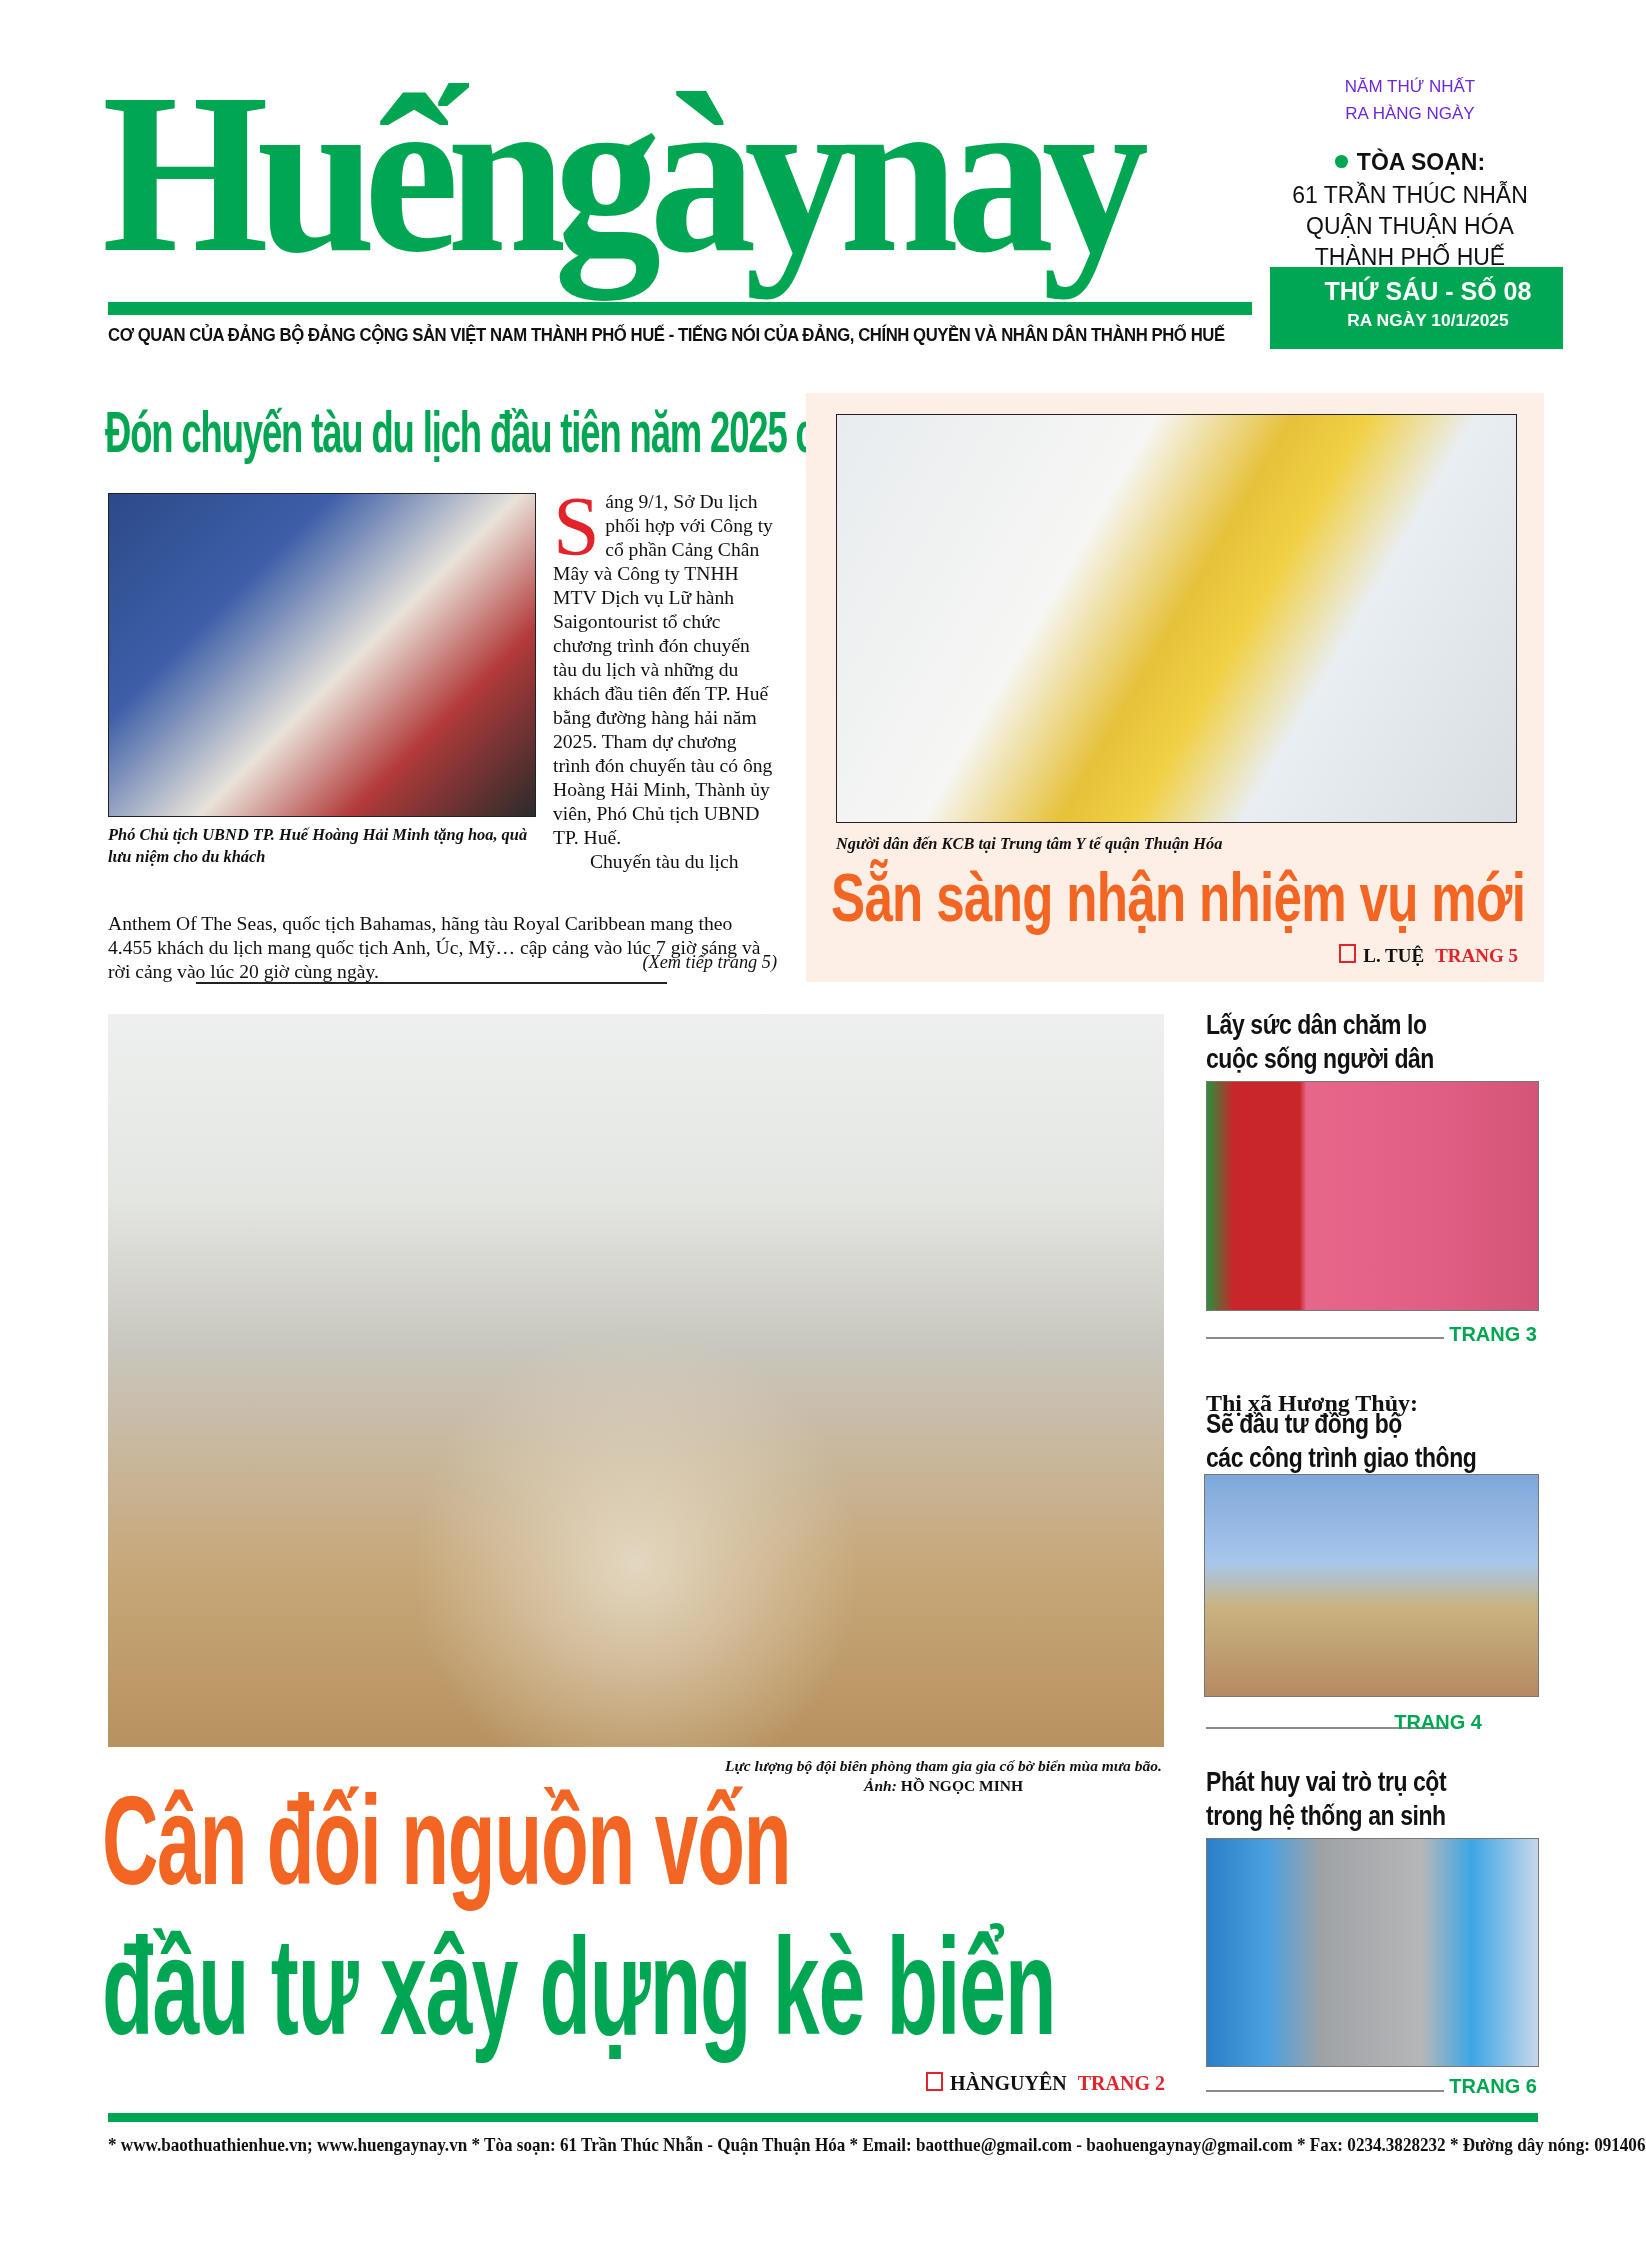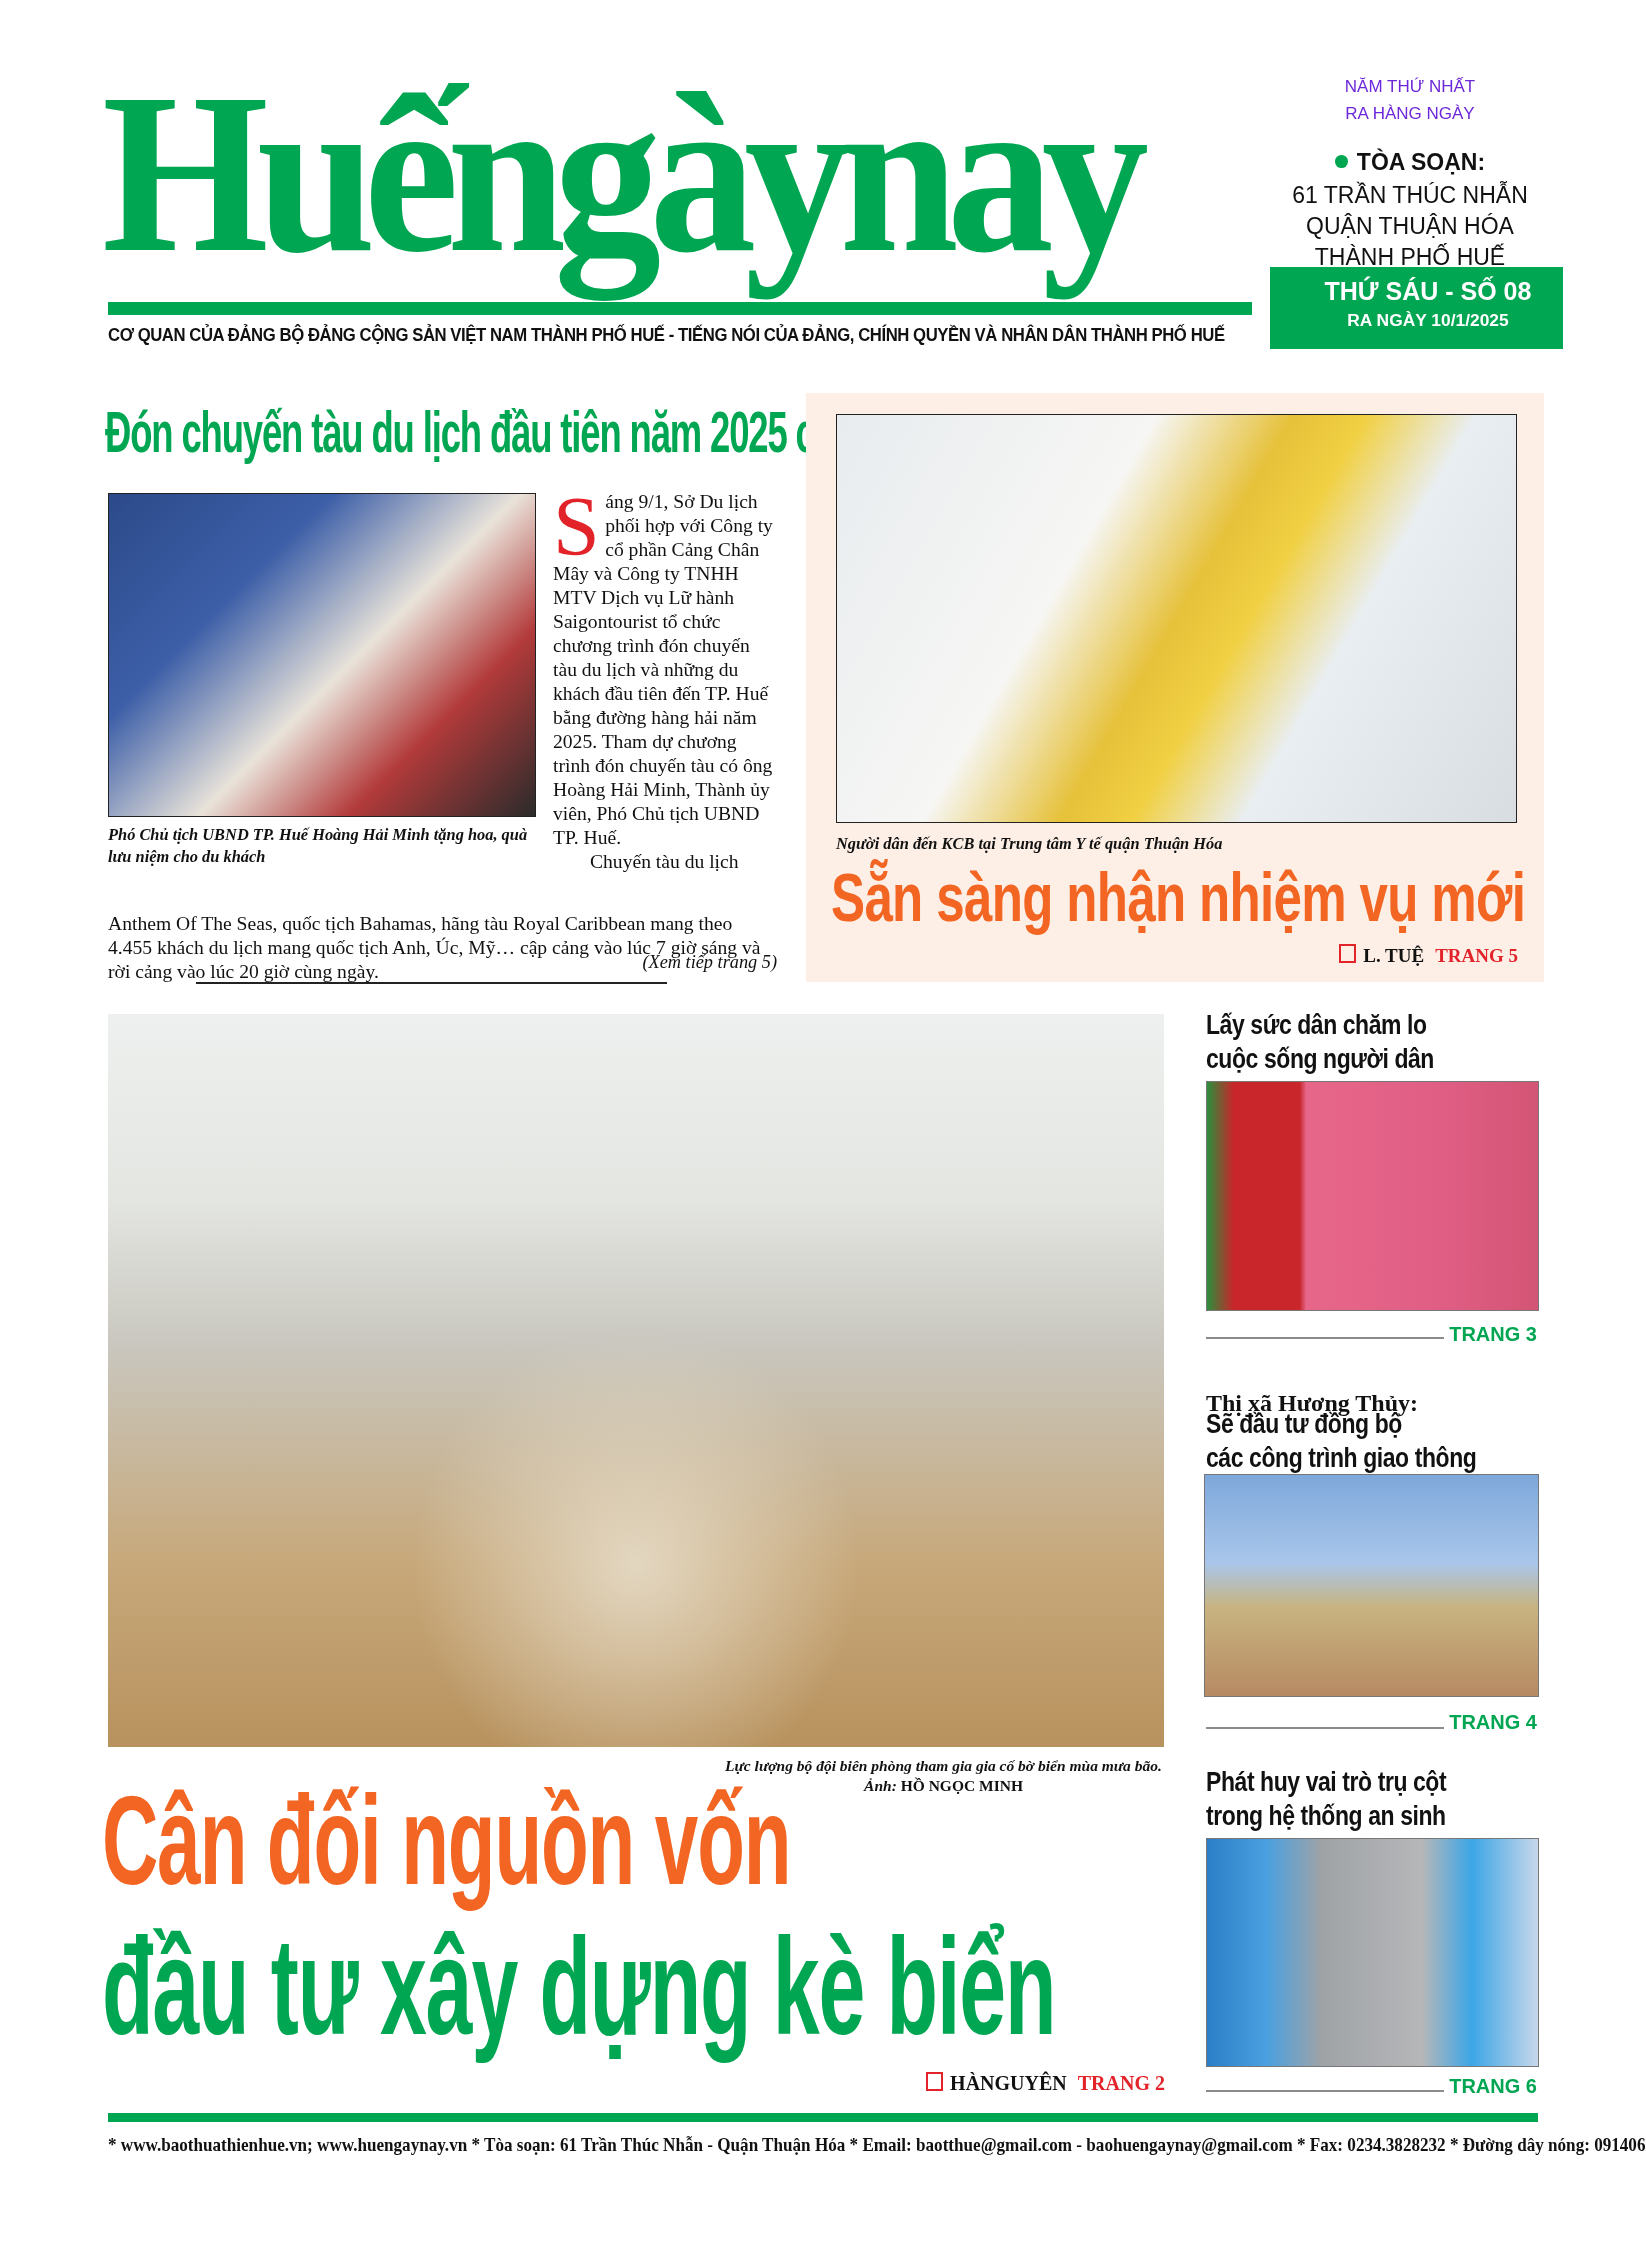--- a/index.html
+++ b/index.html
@@ -62,21 +62,21 @@
 
   .sb1-title { left:1206px; top:1008px; width:347px; }
   .sb1-photo { left:1206px; top:1081px; width:331px; height:228px; background:linear-gradient(90deg,#2a8f3a 0%,#c8262b 8%,#c8262b 28%,#e7678a 30%,#e05e84 70%,#d35575 100%); }
   .sb1-rule { left:1206px; top:1337px; width:238px; }
   .sb1-page { left:1448px; top:1322px; width:89px; }
 
   .sb2-kicker { left:1206px; top:1373px; width:347px;margin-top:16px; }
   .sb2-title { left:1206px; top:1407px; width:347px; }
   .sb2-photo { left:1204px; top:1474px; width:333px; height:221px; background:linear-gradient(180deg,#7ea8db 0%,#a9c6ea 40%,#c8b37f 60%,#b78a63 100%); }
   .sb2-rule { left:1206px; top:1727px; width:238px; }
-  .sb2-page { left:1448px; top:1710px; width:89px; }
+  .sb2-page { left:1393px; top:1710px; width:89px; }
 
   .sb3-title { left:1206px; top:1765px; width:347px; }
   .sb3-photo { left:1206px; top:1838px; width:331px; height:227px; background:linear-gradient(90deg,#2a7fc6 0%,#4aa0e0 18%,#a0a3a6 35%,#b5b7b9 65%,#3ca6e6 80%,#c8d7ea 100%); }
   .sb3-rule { left:1206px; top:2090px; width:238px; }
   .sb3-page { left:1448px; top:2074px; width:89px; }
 
   
   .foot-rule { left:108px; top:2113px; width:1430px; height:9.1px; background:#00a651; }
   .foot { left:108px; top:2129px; width:1430px; height:31px; font-family:"Liberation Serif", serif; font-weight:bold; font-size:19px; line-height:31px; white-space:nowrap; transform:scaleX(0.9); transform-origin:left center; }
 </style>

